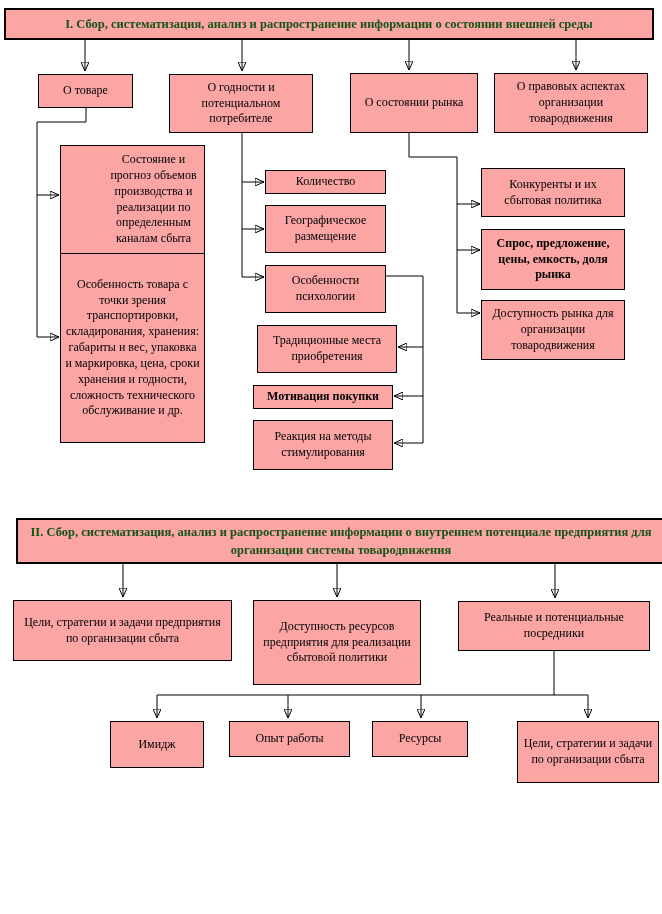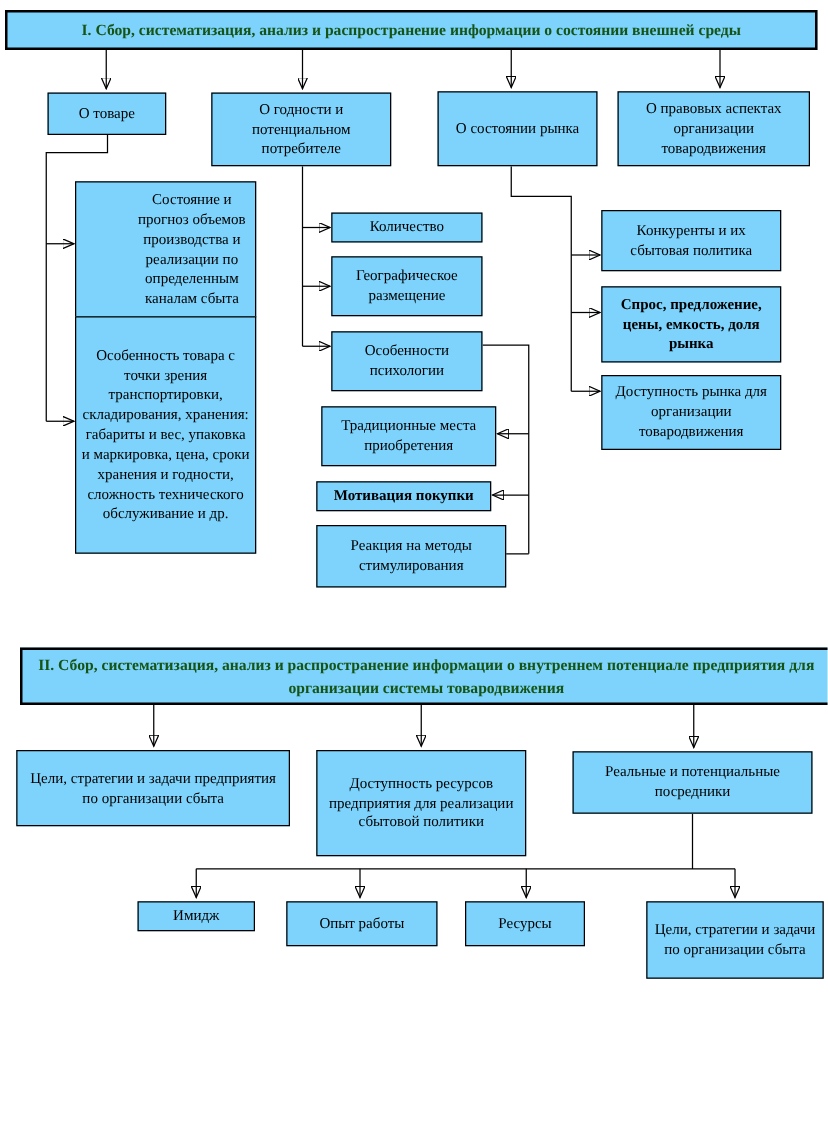--- a/index.html
+++ b/index.html
@@ -3,21 +3,21 @@
 <meta charset="utf-8">
 <style>
   html,body{margin:0;padding:0;background:#ffffff;}
   body{
     width:662px;height:914px;position:relative;overflow:hidden;
     font-family:"Liberation Serif","DejaVu Serif",serif;
     color:#000;
   }
   .node{
     position:absolute;box-sizing:border-box;
-    border:1px solid #000;background:#7dd3fc;
+    border:1px solid #000;background:#fca5a5;
     display:flex;align-items:center;justify-content:center;
     text-align:center;font-size:12px;line-height:1.32;
     padding:1px 3px;
   }
   .title-box{
     border-width:2px;font-weight:bold;font-size:12.5px;
     color:#155415;line-height:1.45;padding:1px 8px;
   }
   svg.wires{position:absolute;left:0;top:0;width:662px;height:914px;pointer-events:none;}
   svg.wires path{stroke:#000;stroke-width:1;fill:none;}
@@ -28,31 +28,31 @@
   #b-consumer{left:169px;top:74px;width:144px;height:59px;}
   #b-market{left:350px;top:73px;width:128px;height:60px;}
   #b-legal{left:494px;top:73px;width:154px;height:60px;}
   #b-forecast{left:60px;top:145px;width:145px;height:109px;padding-left:45px;}
   #b-features{left:60px;top:253px;width:145px;height:190px;}
   #b-quantity{left:265px;top:170px;width:121px;height:24px;}
   #b-geography{left:265px;top:205px;width:121px;height:48px;}
   #b-psychology{left:265px;top:265px;width:121px;height:48px;}
   #b-places{left:257px;top:325px;width:140px;height:48px;}
   #b-motivation{left:253px;top:385px;width:140px;height:24px;font-weight:bold;}
-  #b-reaction{left:253px;top:420px;width:152px;height:50px;}
+  #b-reaction{left:253px;top:420px;width:140px;height:50px;}
   #b-competitors{left:481px;top:168px;width:144px;height:49px;}
   #b-demand{left:481px;top:229px;width:144px;height:61px;font-weight:bold;}
   #b-access{left:481px;top:300px;width:144px;height:60px;}
 
   
   #s2-title{left:4px;top:518px;width:650px;height:46px;margin-left:12px;}
   #b-goals{left:13px;top:600px;width:219px;height:61px;}
   #b-resavail{left:253px;top:600px;width:168px;height:85px;}
   #b-intermediaries{left:458px;top:601px;width:192px;height:50px;}
-  #b-image{left:110px;top:721px;width:94px;height:24px;}
+  #b-image{left:110px;top:721px;width:94px;height:47px;}
   #b-experience{left:229px;top:721px;width:121px;height:36px;}
   #b-resources{left:372px;top:721px;width:96px;height:36px;}
   #b-intgoals{left:517px;top:721px;width:142px;height:62px;}
 </style>
 </head>
 <body>
 
 <svg class="wires" viewBox="0 0 662 914" xmlns="http://www.w3.org/2000/svg">
   <defs>
     <marker id="arr" markerUnits="userSpaceOnUse" markerWidth="10" markerHeight="8" refX="9" refY="4" orient="auto">

